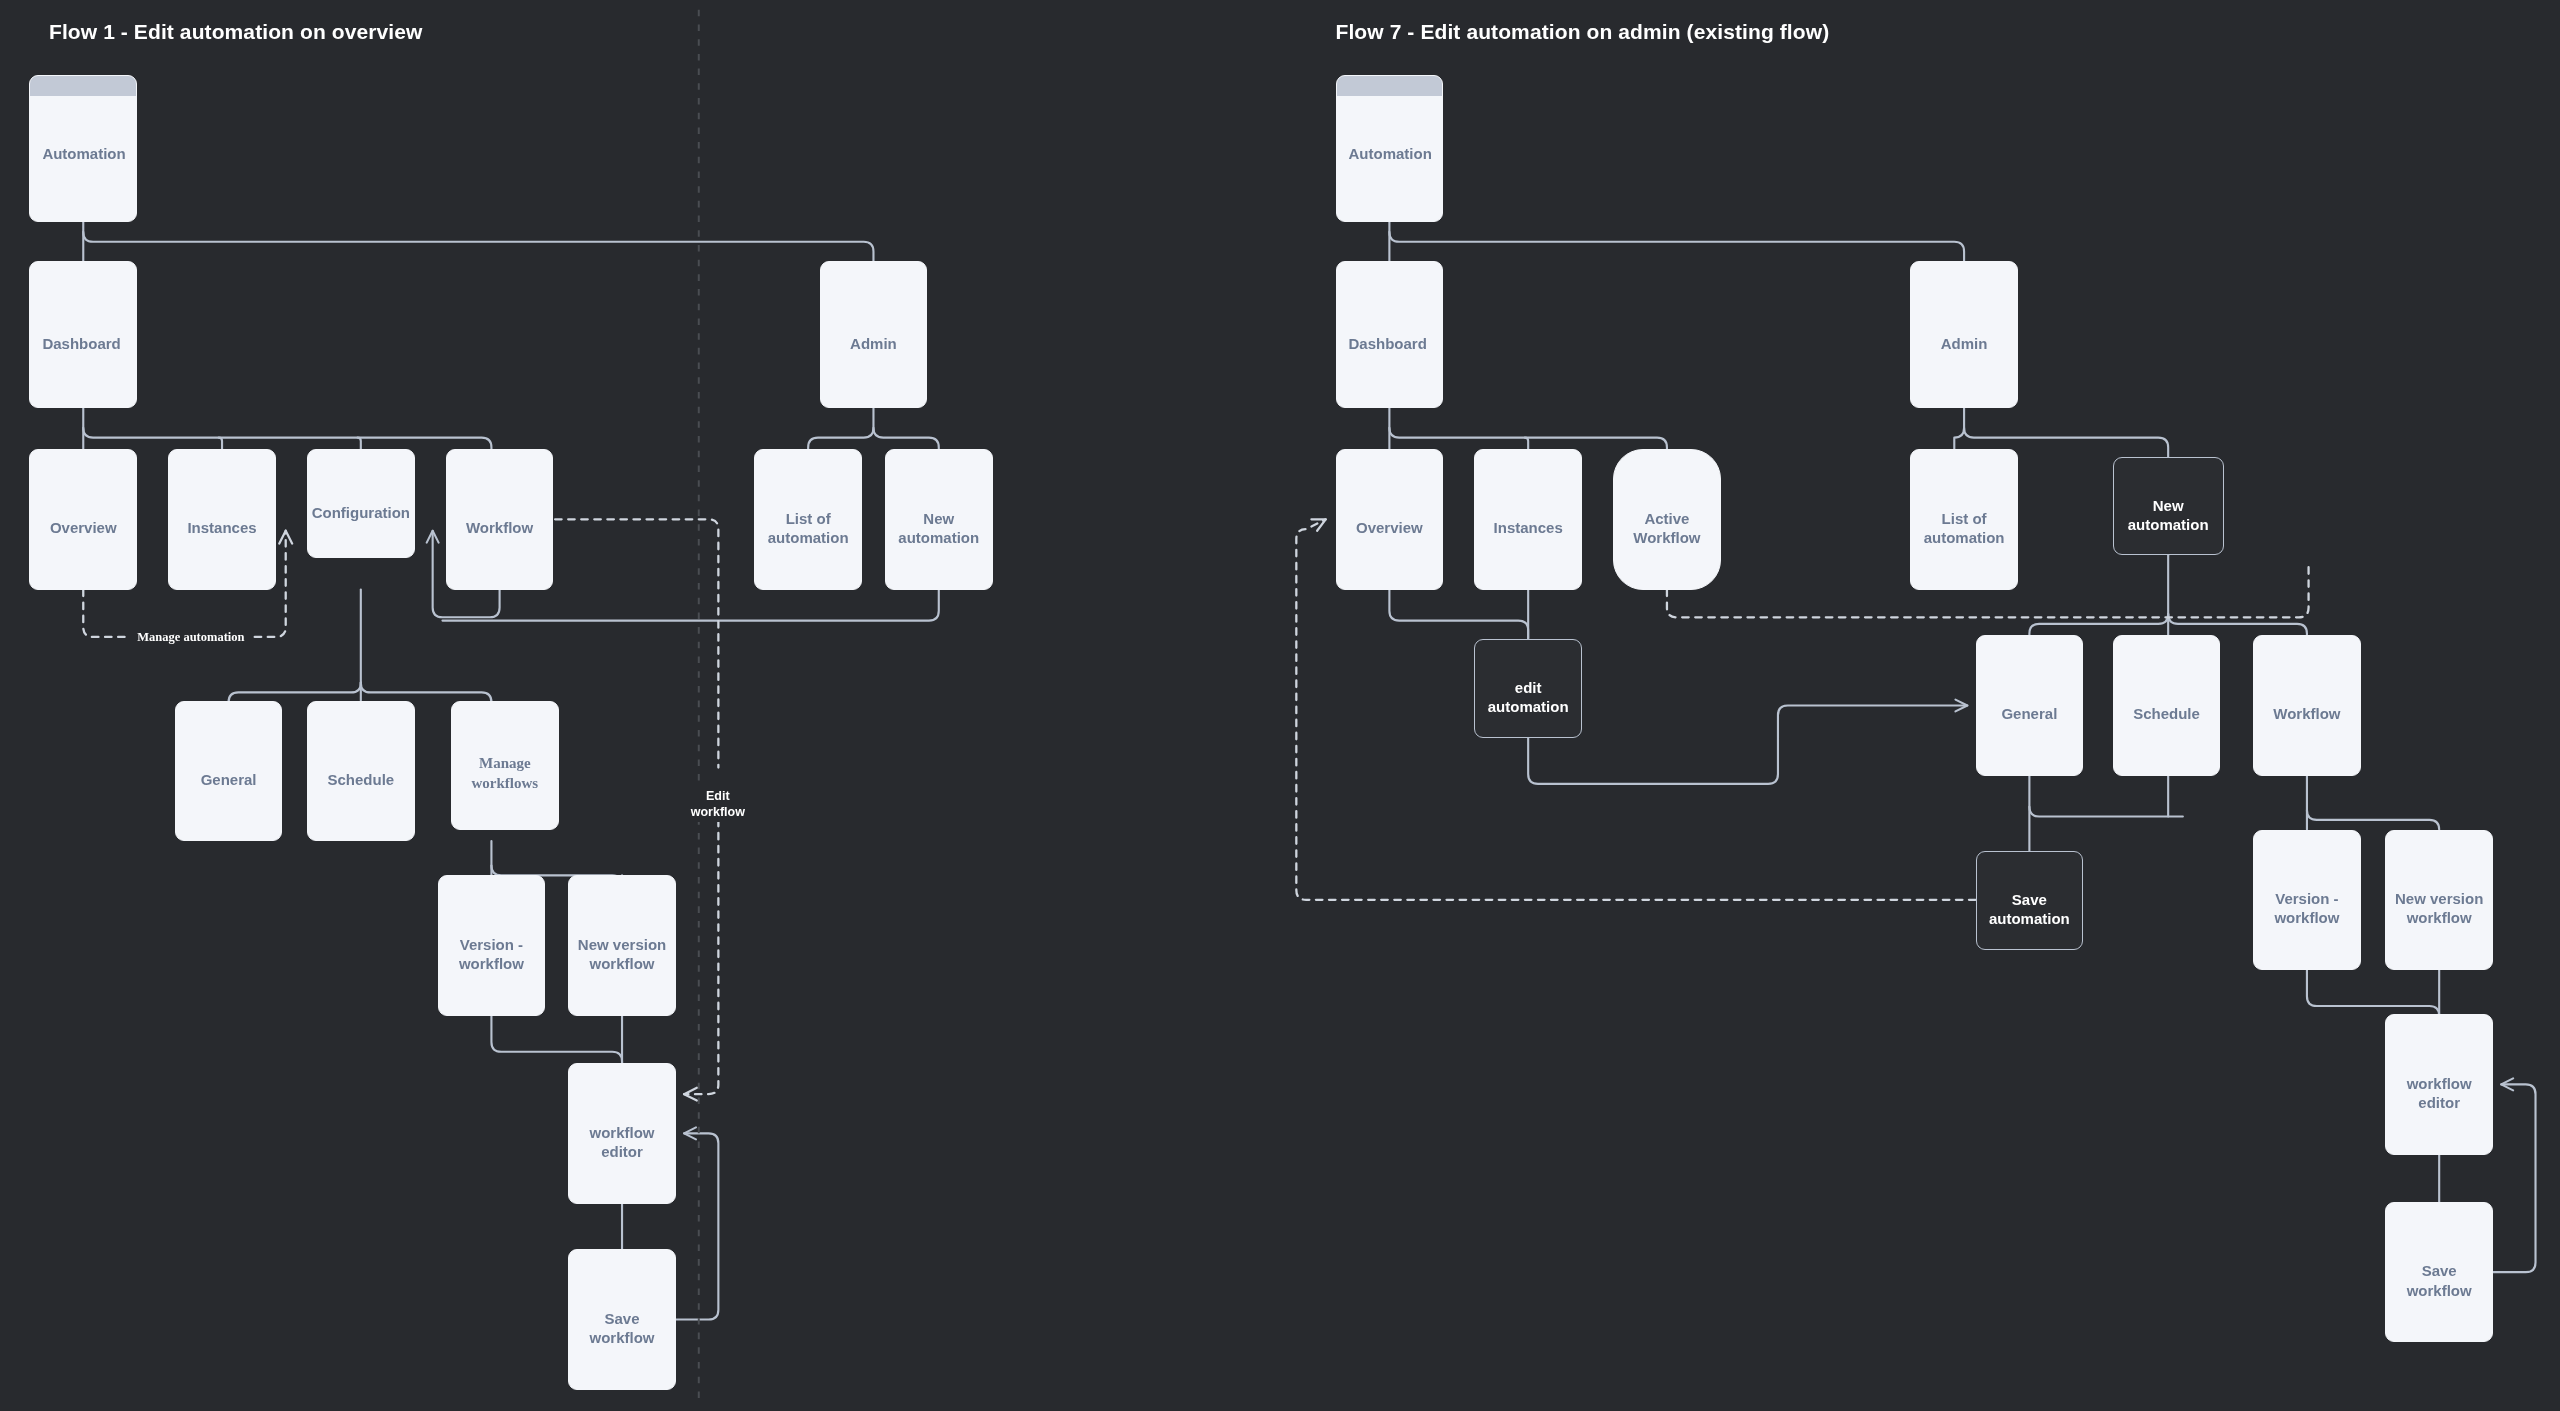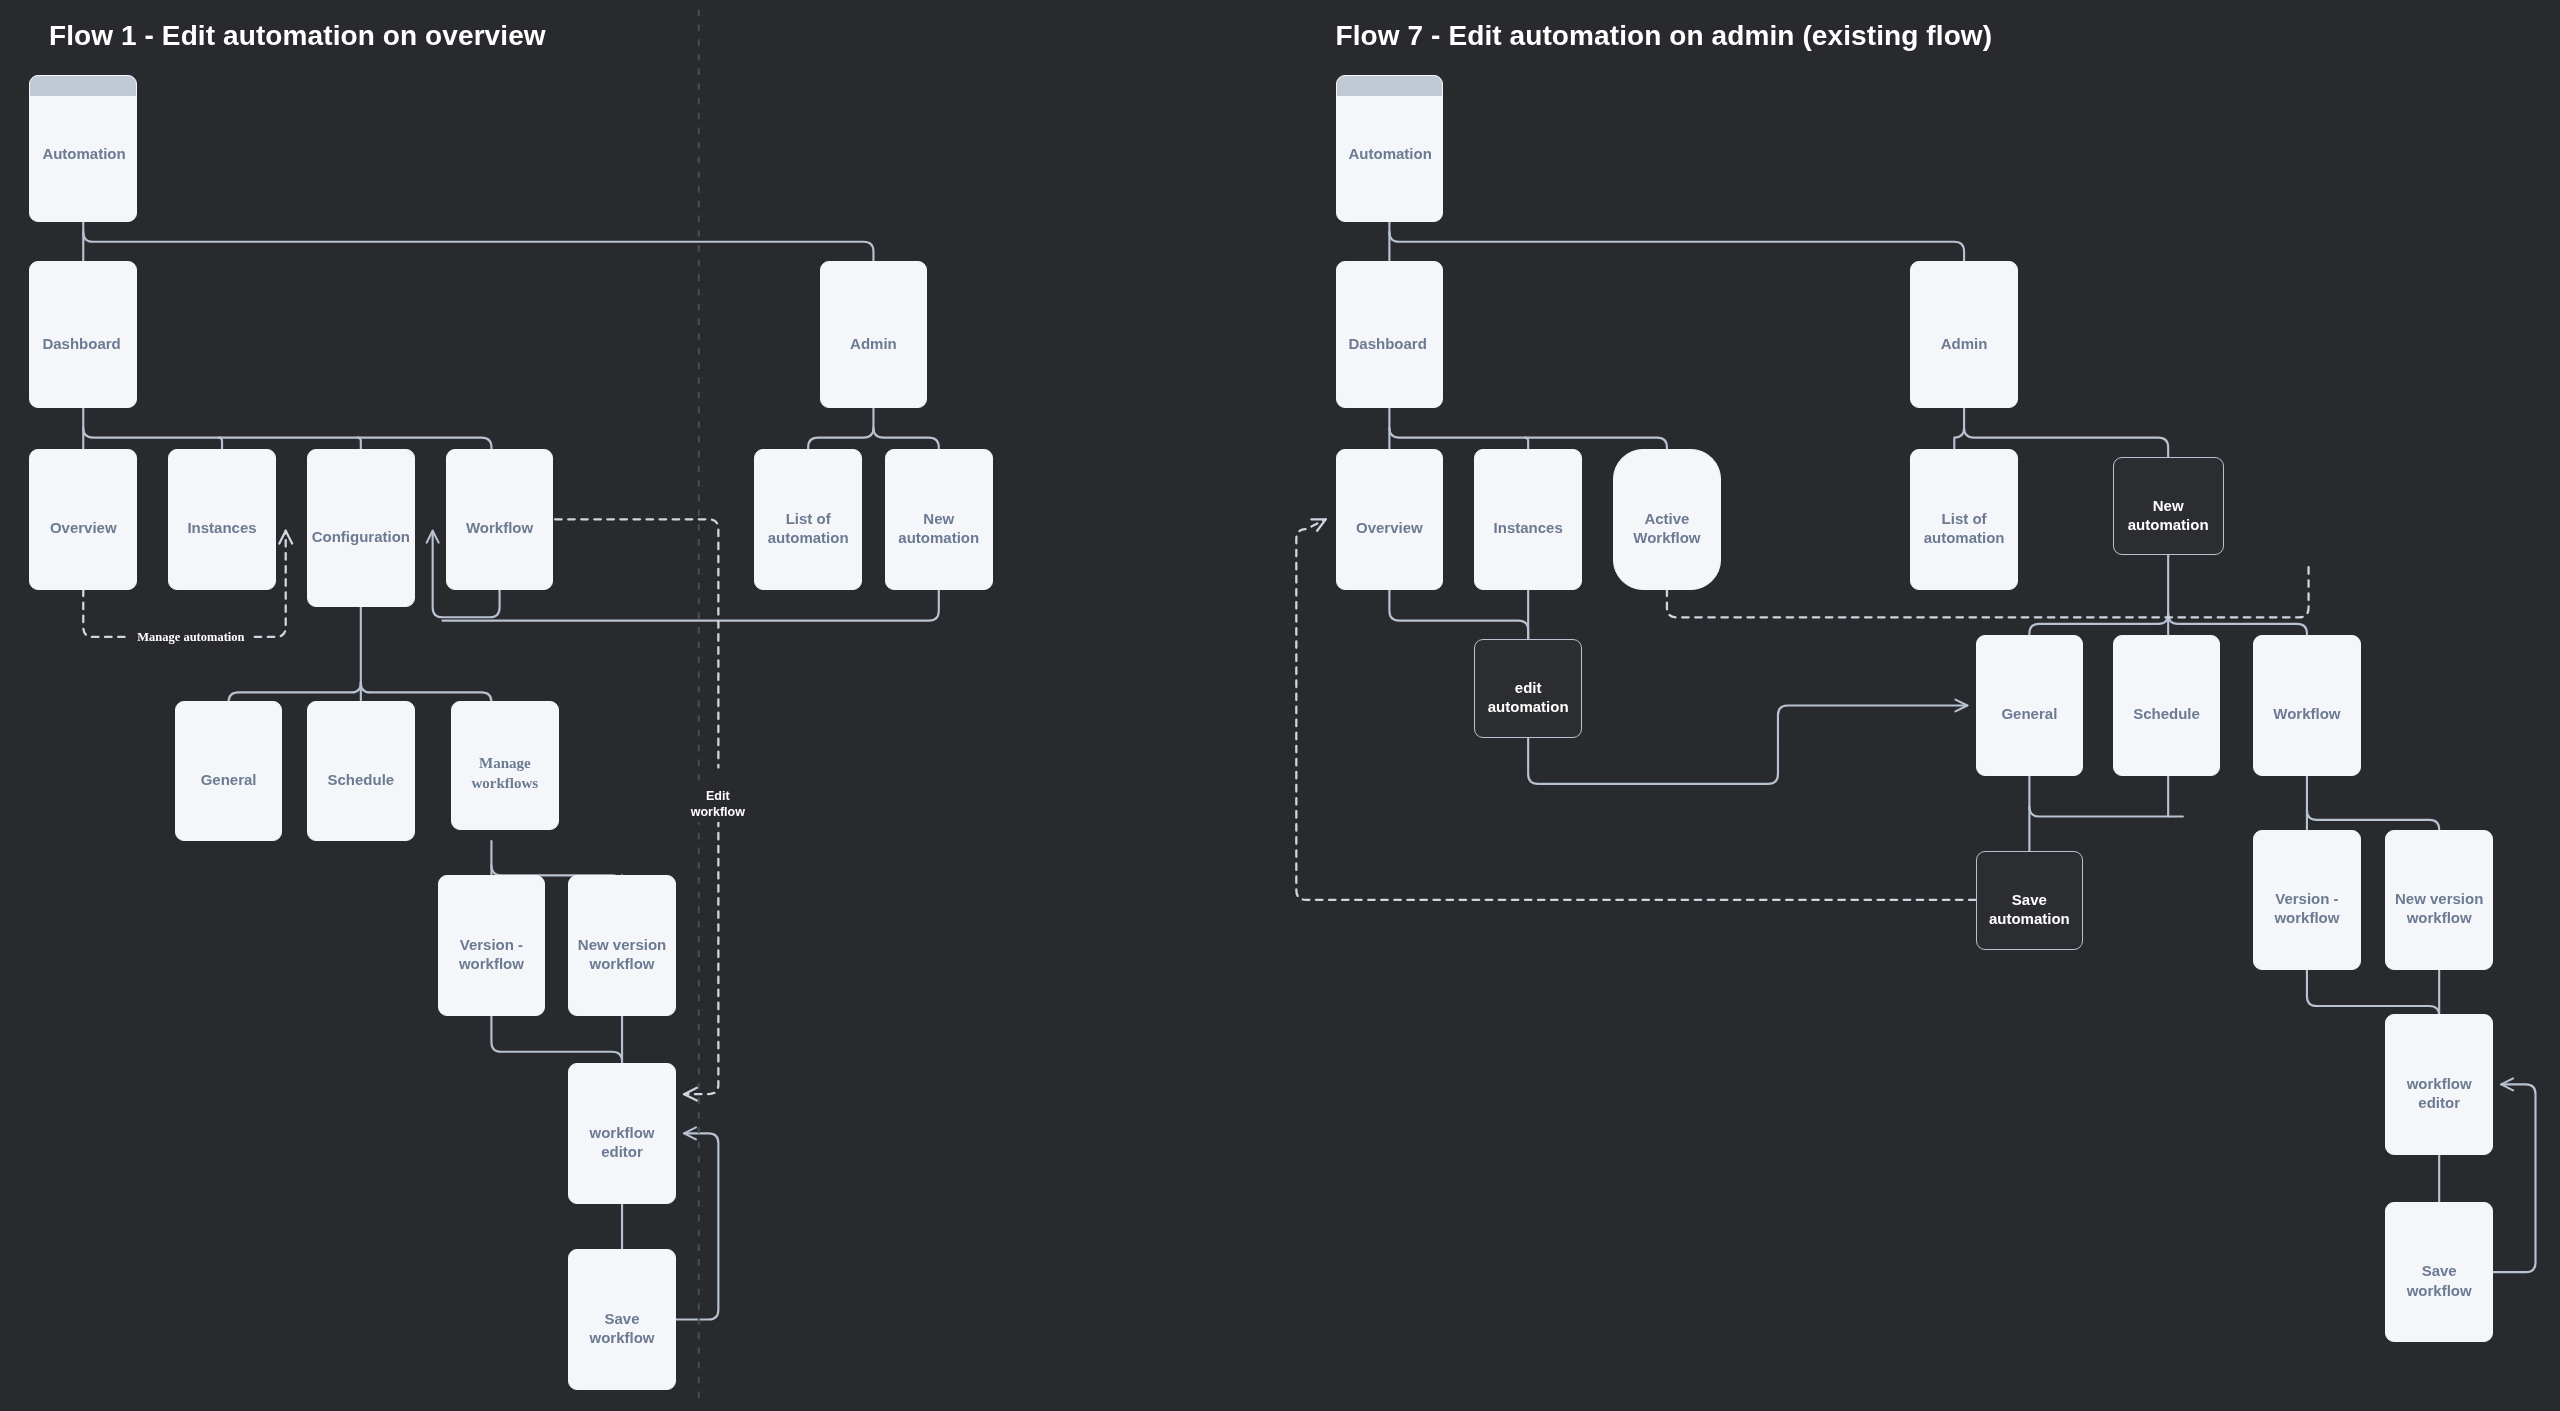--- a/index.html
+++ b/index.html
@@ -5,21 +5,21 @@
   html,body{margin:0;padding:0;background:#282a2e;}
   body{
     width:2560px;height:1411px;overflow:hidden;
     font-family:"Liberation Sans", sans-serif;
     color:#ffffff;
     position:relative;
   }
   #canvas{position:absolute;inset:0;width:2560px;height:1411px;}
   .flow-title{
     position:absolute;
-    font-size:28px;
+    font-size:21px;
     font-weight:700;
     color:#ffffff;
     letter-spacing:.1px;
     white-space:nowrap;
   }
   .node{
     position:absolute;
     border-radius:9px;
     display:flex;
     align-items:center;
@@ -178,21 +178,21 @@
     </div>
     <div class="node light" style="left: 819.592px; top: 261.296px; width: 107.755px; height: 146.979px;">
       <span class="lbl">Admin</span>
     </div>
     <div class="node light" style="left: 29.3878px; top: 449.103px; width: 107.755px; height: 140.447px;">
       <span class="lbl">Overview</span>
     </div>
     <div class="node light" style="left: 168.163px; top: 449.103px; width: 107.755px; height: 140.447px;">
       <span class="lbl">Instances</span>
     </div>
-    <div class="node light" style="left: 306.939px; top: 449.103px; width: 107.755px; height: 158px;">
+    <div class="node light" style="left: 306.939px; top: 449.103px; width: 107.755px; height: 109px;">
       <span class="lbl">Configuration</span>
     </div>
     <div class="node light" style="left: 445.714px; top: 449.103px; width: 107.755px; height: 140.447px;">
       <span class="lbl">Workflow</span>
     </div>
     <div class="node light" style="left: 754.286px; top: 449.103px; width: 107.755px; height: 140.447px;">
       <span class="lbl">List of
 automation</span>
     </div>
     <div class="node light" style="left: 884.898px; top: 449.103px; width: 107.755px; height: 140.447px;">

